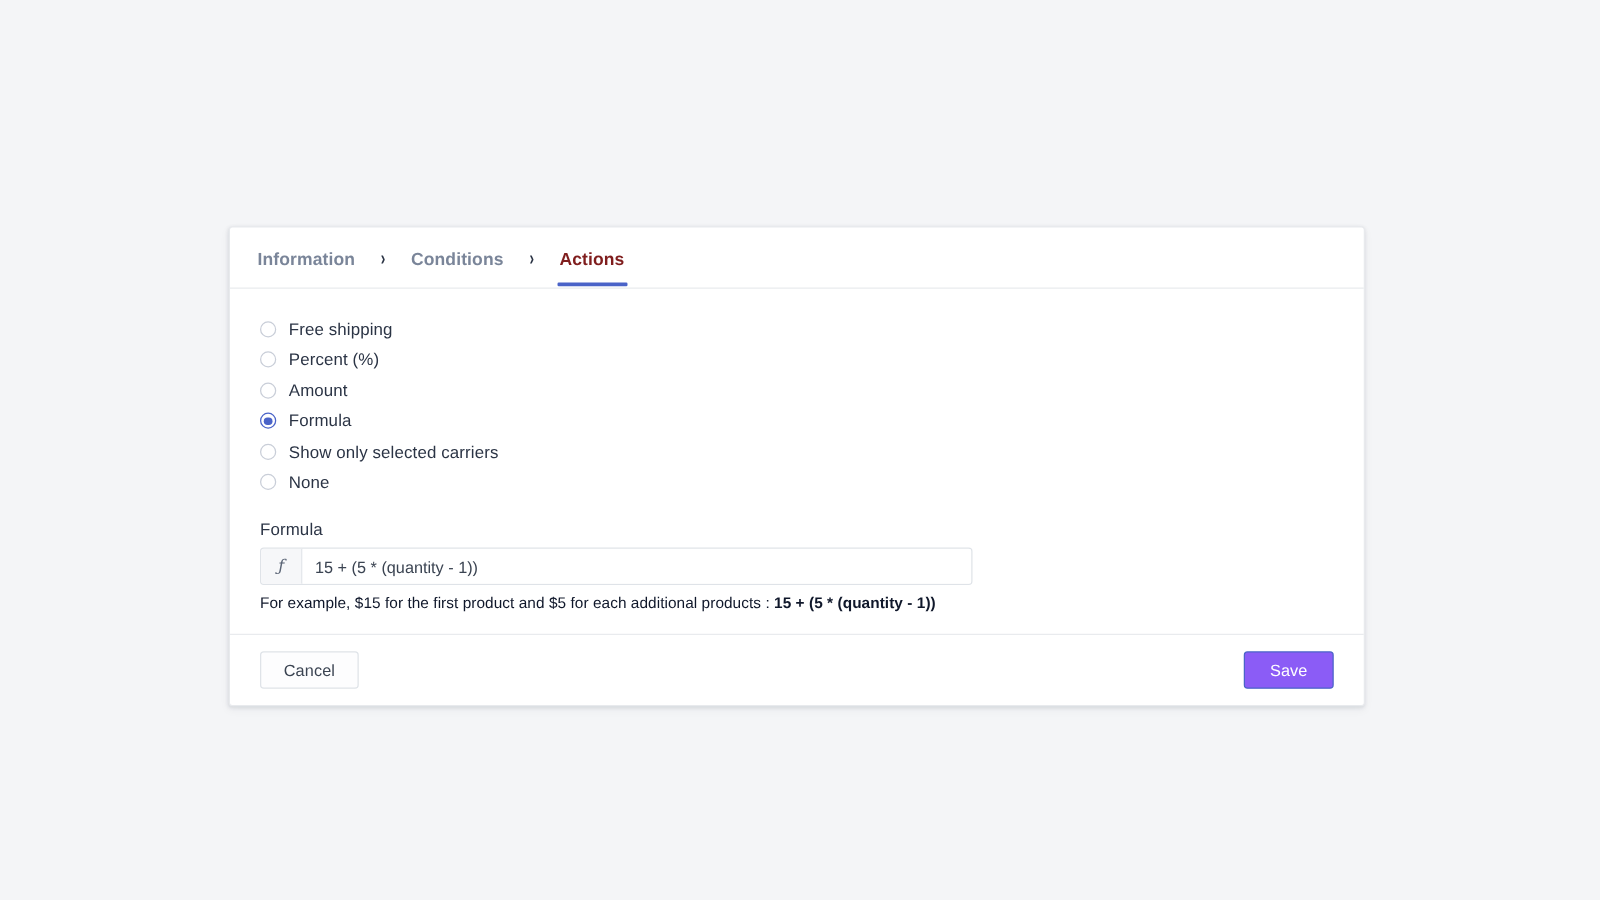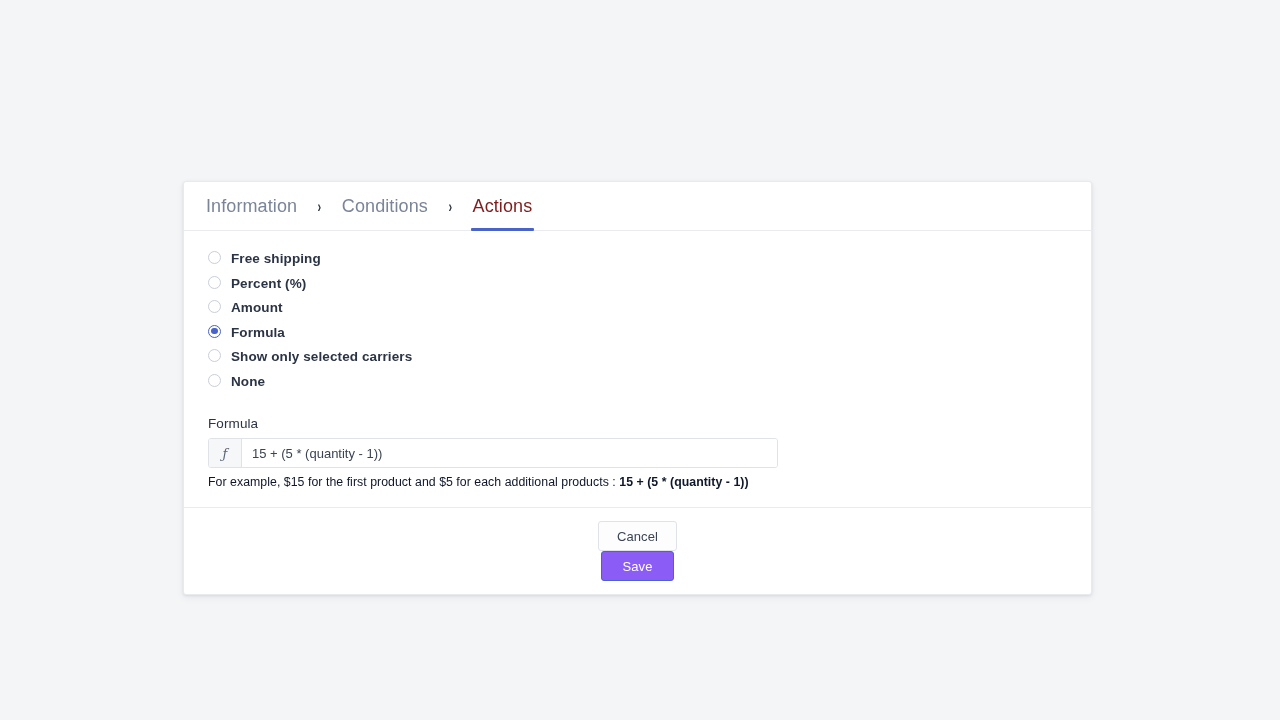--- a/index.html
+++ b/index.html
@@ -32,27 +32,28 @@
   .tabs {
     height: 48px;
     display: flex;
     align-items: center;
     padding: 0 16px;
     border-bottom: 1px solid #e9ebee;
     position: relative;
   }
   .tab {
     position: relative;
-    font-size: 18px;
+    font-size: 14px;
     color: #7a8599;
     padding: 14px 0 13px 0;
     margin: 0 6px;
     cursor: pointer;
     letter-spacing: .1px;
     white-space: nowrap;
+    font-weight: bold;
   }
   .tab.active {
     color: #7f1d1d;
   }
   .tab.active::after {
     content: "";
     position: absolute;
     left: -2px;
     right: -2px;
     bottom: -1px;
@@ -71,23 +72,23 @@
     user-select: none;
   }
 
   
   .card-body {
     padding: 20px 24px 18px 24px;
   }
 
   .radio-row {
     display: flex;
+    align-items: center;
     height: 24.5px;
     cursor: pointer;
-    font-weight: bold;
   }
   .radio {
     width: 13px;
     height: 13px;
     border-radius: 50%;
     border: 1px solid #c9ced8;
     background: #fff;
     box-sizing: border-box;
     margin-right: 10px;
     flex: none;
@@ -179,21 +180,20 @@
     font-weight: bold;
   }
 
   
   .card-footer {
     border-top: 1px solid #e9ebee;
     padding: 13px 24px;
     display: flex;
     align-items: center;
     justify-content: space-between;
-    flex-direction: column;
   }
   .btn {
     font-family: "Liberation Sans", sans-serif;
     font-size: 13px;
     border-radius: 3px;
     cursor: pointer;
     letter-spacing: .1px;
     box-sizing: border-box;
   }
   .btn-cancel {

